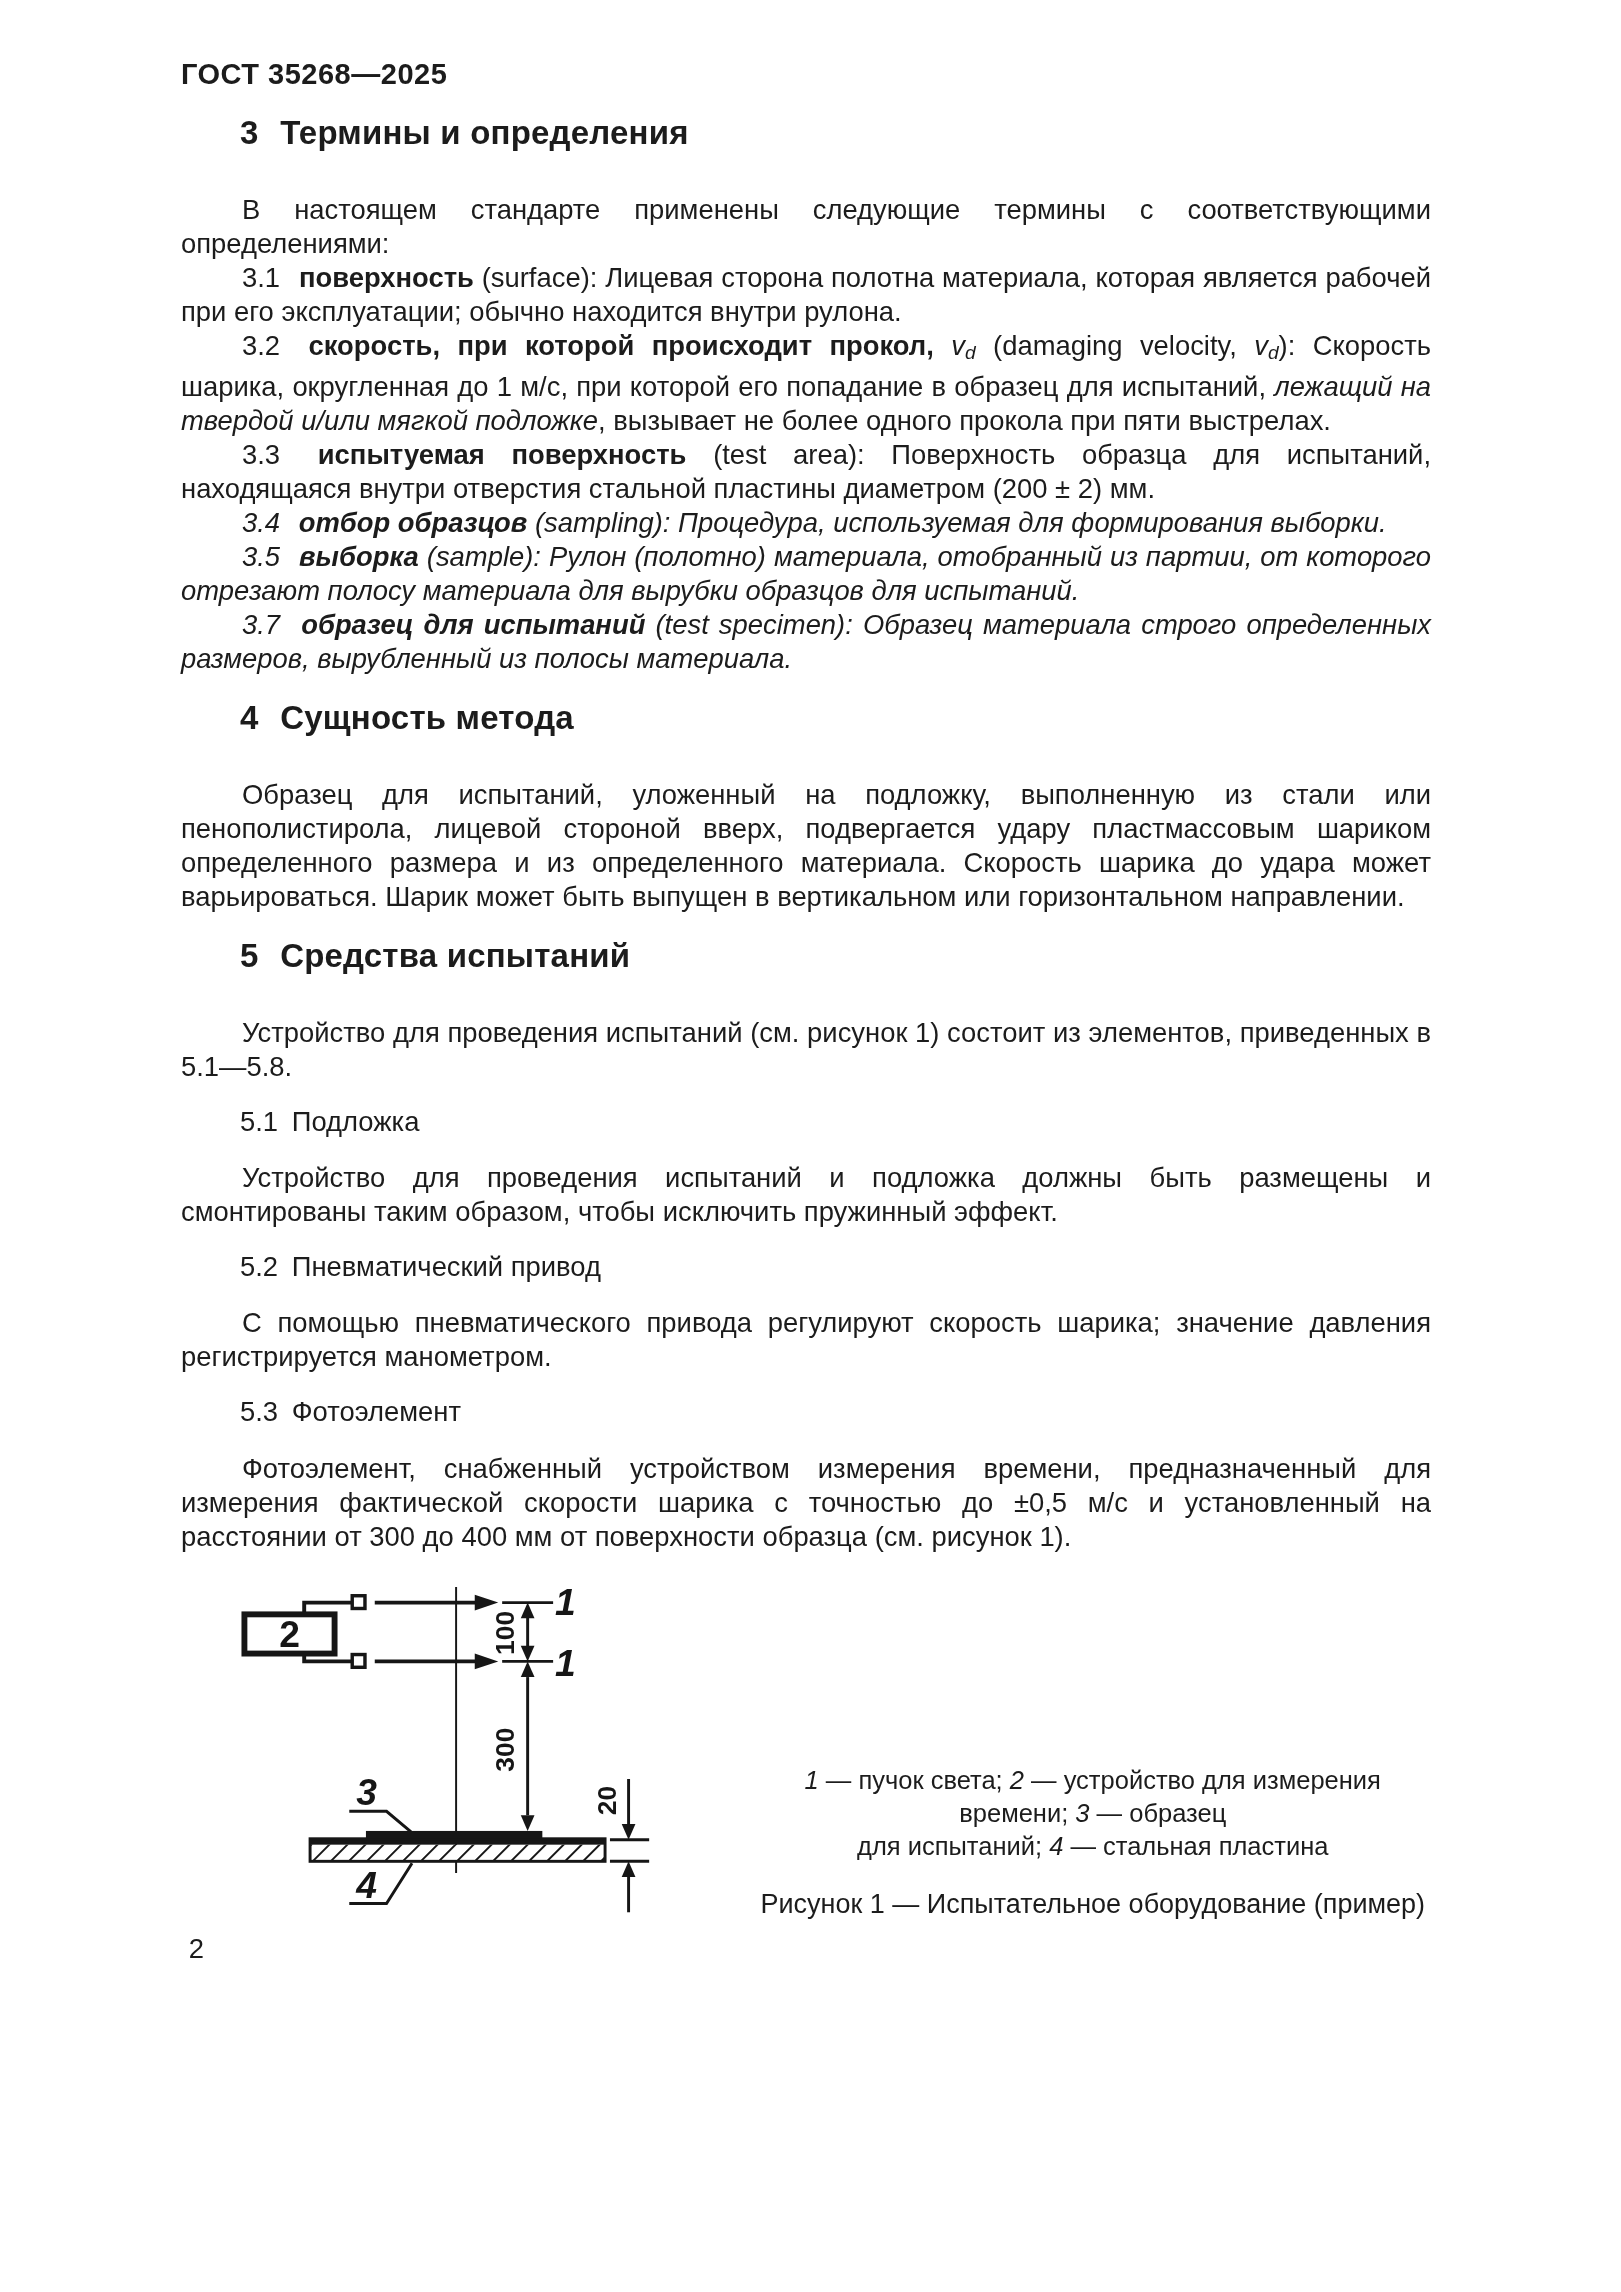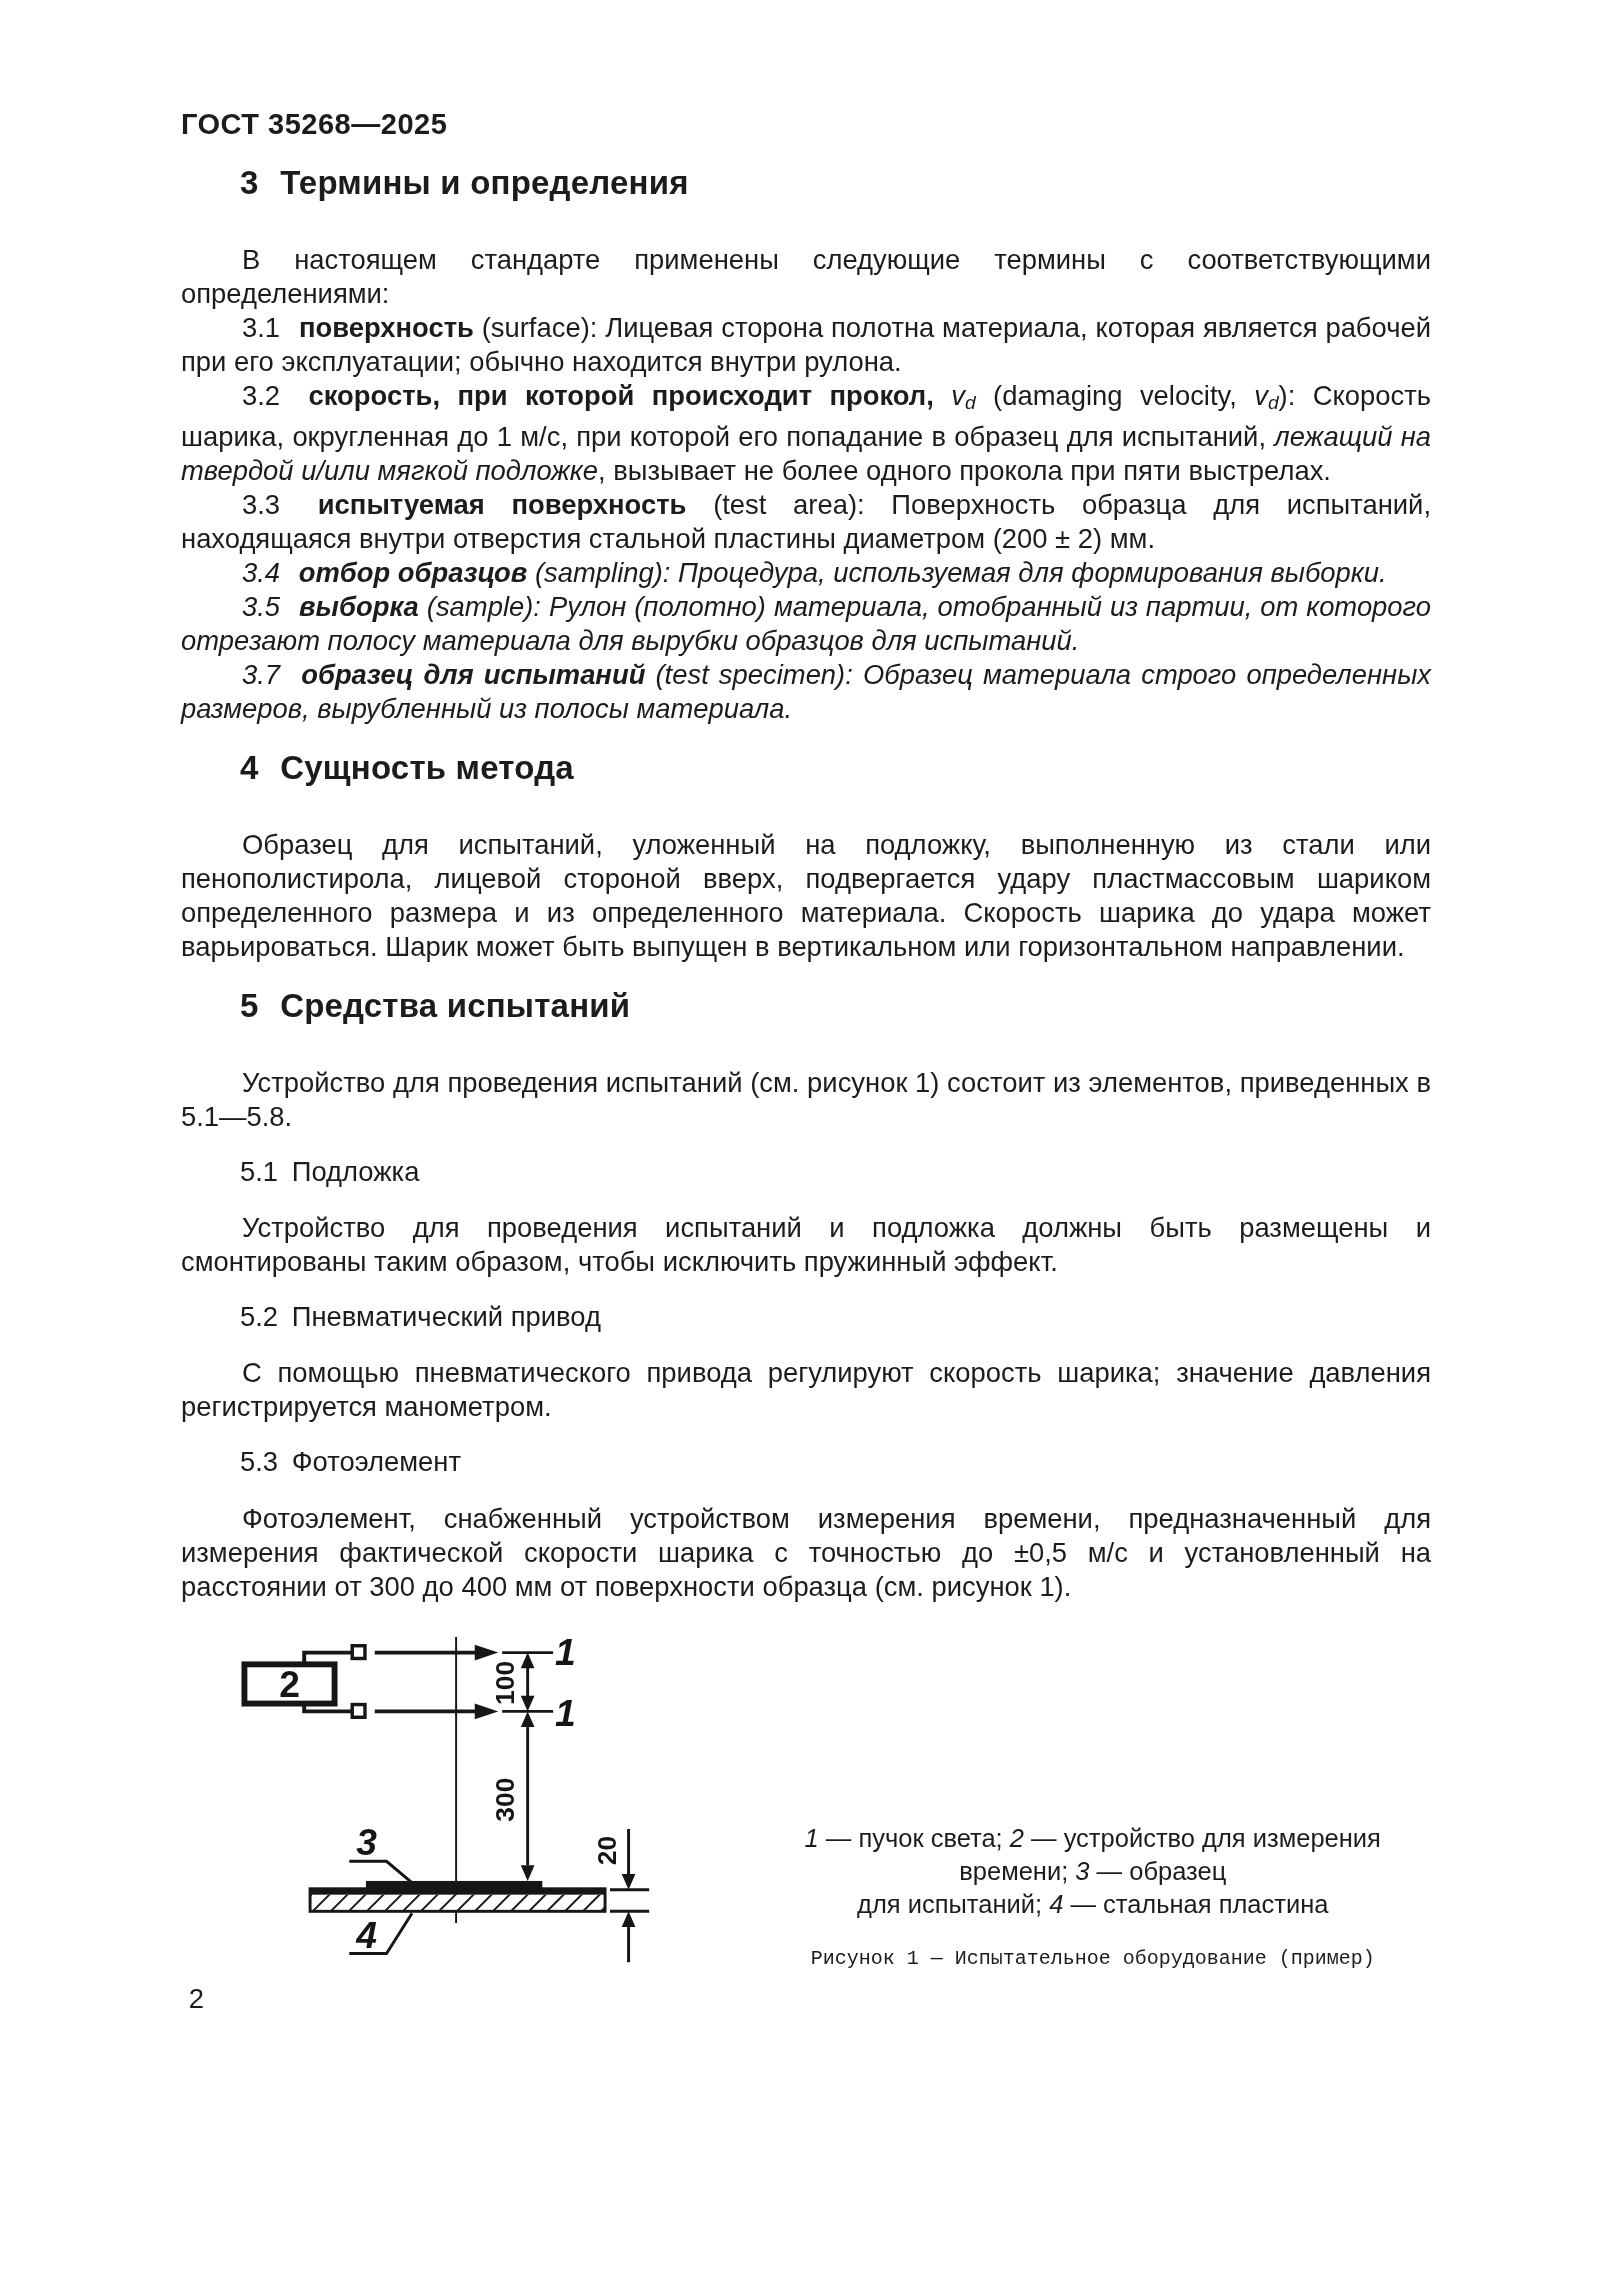--- a/index.html
+++ b/index.html
@@ -1,33 +1,33 @@
 <!DOCTYPE html>
 <html lang="ru"><head>
 <meta charset="utf-8">
 <style>
   html,body{margin:0;padding:0;background:#fff;}
   body{width:1621px;height:2293px;position:relative;overflow:hidden;
        font-family:"Liberation Sans",sans-serif;color:#1c1c1c;
        -webkit-font-smoothing:antialiased;}
-  .page{padding:108px 190px 0 181px;}
+  .page{padding:58px 190px 0 181px;}
   .doc-header{font-size:29px;font-weight:700;letter-spacing:0.5px;}
   h1{font-size:33px;font-weight:700;margin:23px 0 41px;padding-left:59px;letter-spacing:0.2px;}
   h1 .num{margin-right:21.6px;}
   h2{font-size:27.4px;font-weight:400;margin:21.6px 0 23.5px;padding-left:59px;}
   h2 .num{margin-right:13.7px;}
   p.body{font-size:27.4px;line-height:34px;margin:0;text-align:justify;text-indent:61px;}
   .rb{font-weight:700;margin-left:11px;}
   .ri{font-style:italic;}
   .rsub{font-size:0.7em;vertical-align:-0.22em;}
   .figure-row{display:flex;margin-top:29px;align-items:stretch;}
   .fig-svg{flex:0 0 auto;margin-left:-24.5px;}
   .fig-text{flex:1 1 auto;align-self:flex-end;text-align:center;padding:0 0 5.9px 88px;}
   .legend-line{font-size:25.5px;line-height:33px;}
-  .fig-caption{font-size:20px;margin-top:25.5px;font-family:Liberation Mono, monospace;}
+  .fig-caption{font-size:27px;margin-top:25.5px;}
   .page-num{font-size:27.4px;margin-top:7.8px;padding-left:7.8px;}
   svg .ln{stroke:#161616;fill:none;}
   svg .fill{fill:#161616;stroke:none;}
   svg text{fill:#161616;}
   .fig-num{font-size:38px;font-weight:700;}
   .fig-num.it{font-style:italic;}
   .dim{font-size:27px;font-weight:700;}
 </style>
 </head>
 <body>

